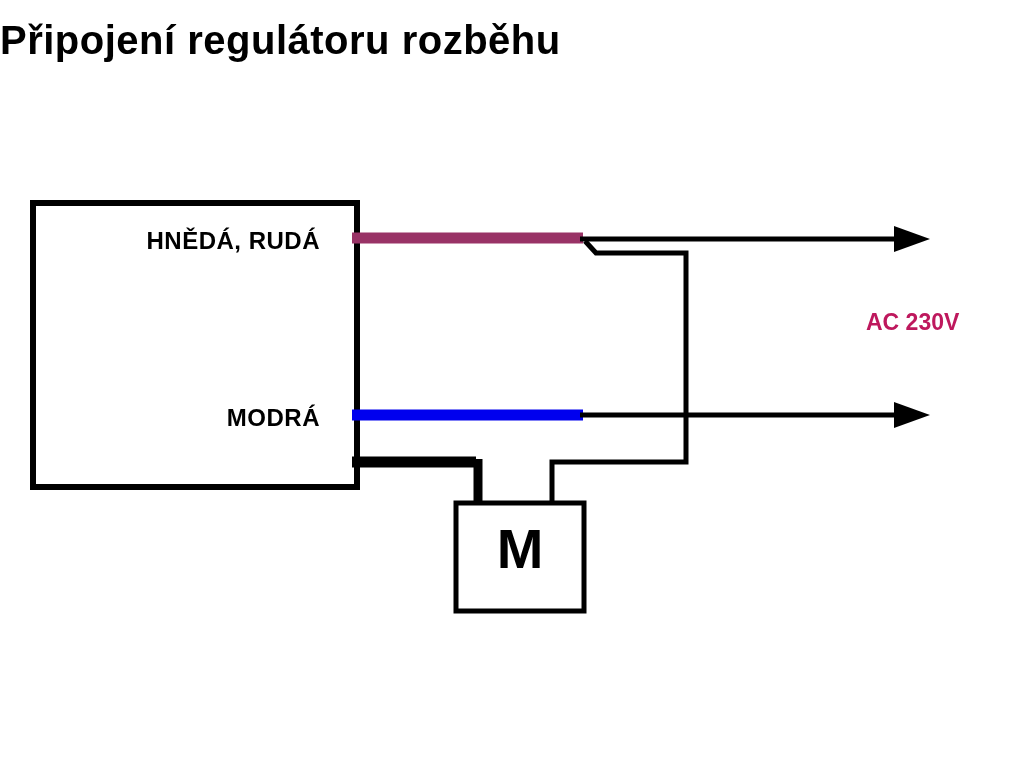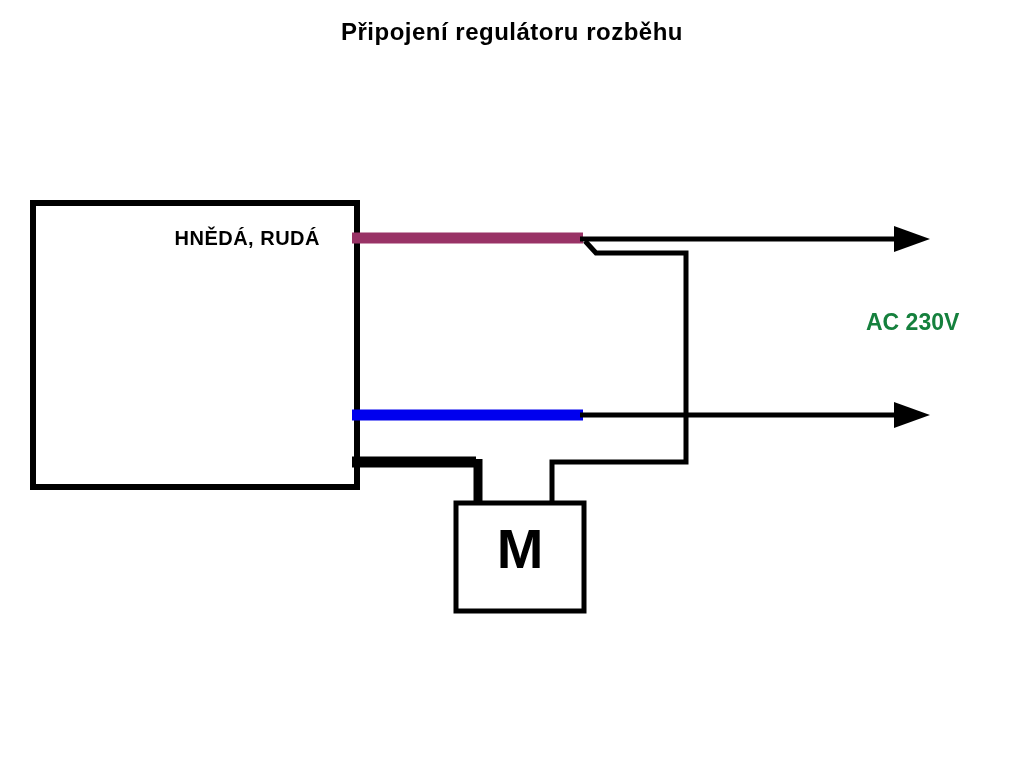--- a/index.html
+++ b/index.html
@@ -20,45 +20,45 @@
     left: 0;
     top: 0;
     width: 1024px;
     height: 768px;
   }
   .diagram-title {
     position: absolute;
     top: 18px;
     left: 0;
     width: 1024px;
-    text-align: center;
-    font-size: 24px;
+    text-align: left;
+    font-size: 40px;
     font-weight: bold;
     color: #000000;
     letter-spacing: 0.5px;
   }
   .wire-label {
     position: absolute;
-    font-size: 20px;
+    font-size: 24px;
     font-weight: bold;
     color: #000000;
     text-align: right;
     letter-spacing: 0.5px;
     white-space: nowrap;
   }
   .label-brown-red { left: 100px; top: 227px; width: 220px; }
   .label-blue      { left: 100px; top: 404px; width: 220px; }
   .label-black     { left: 100px; top: 451px; width: 218px; }
   .supply-label {
     position: absolute;
     left: 866px;
     top: 309px;
     font-size: 23px;
     font-weight: bold;
-    color: #15803d;
+    color: #be185d;
     white-space: nowrap;
   }
   .motor-letter {
     position: absolute;
     left: 456px;
     top: 521px;
     width: 128px;
     text-align: center;
     font-size: 56px;
     font-weight: bold;
@@ -91,19 +91,20 @@
 
     <line x1="478" y1="459" x2="478" y2="503" stroke-width="9" stroke="#000000"></line>
 
     <rect x="456" y="503" width="128" height="108" fill="#ffffff" stroke-width="5" stroke="#000000"></rect>
   </svg>
 
   <div class="diagram-title">Připojení regulátoru rozběhu</div>
 
   <div class="wire-label label-brown-red">HNĚDÁ, RUDÁ</div>
 
+  <div class="wire-label label-blue">MODRÁ</div>
 
 
   <div class="supply-label">AC 230V</div>
 
   <div class="motor-letter">M</div>
 
 </div>
 
 </body></html>

